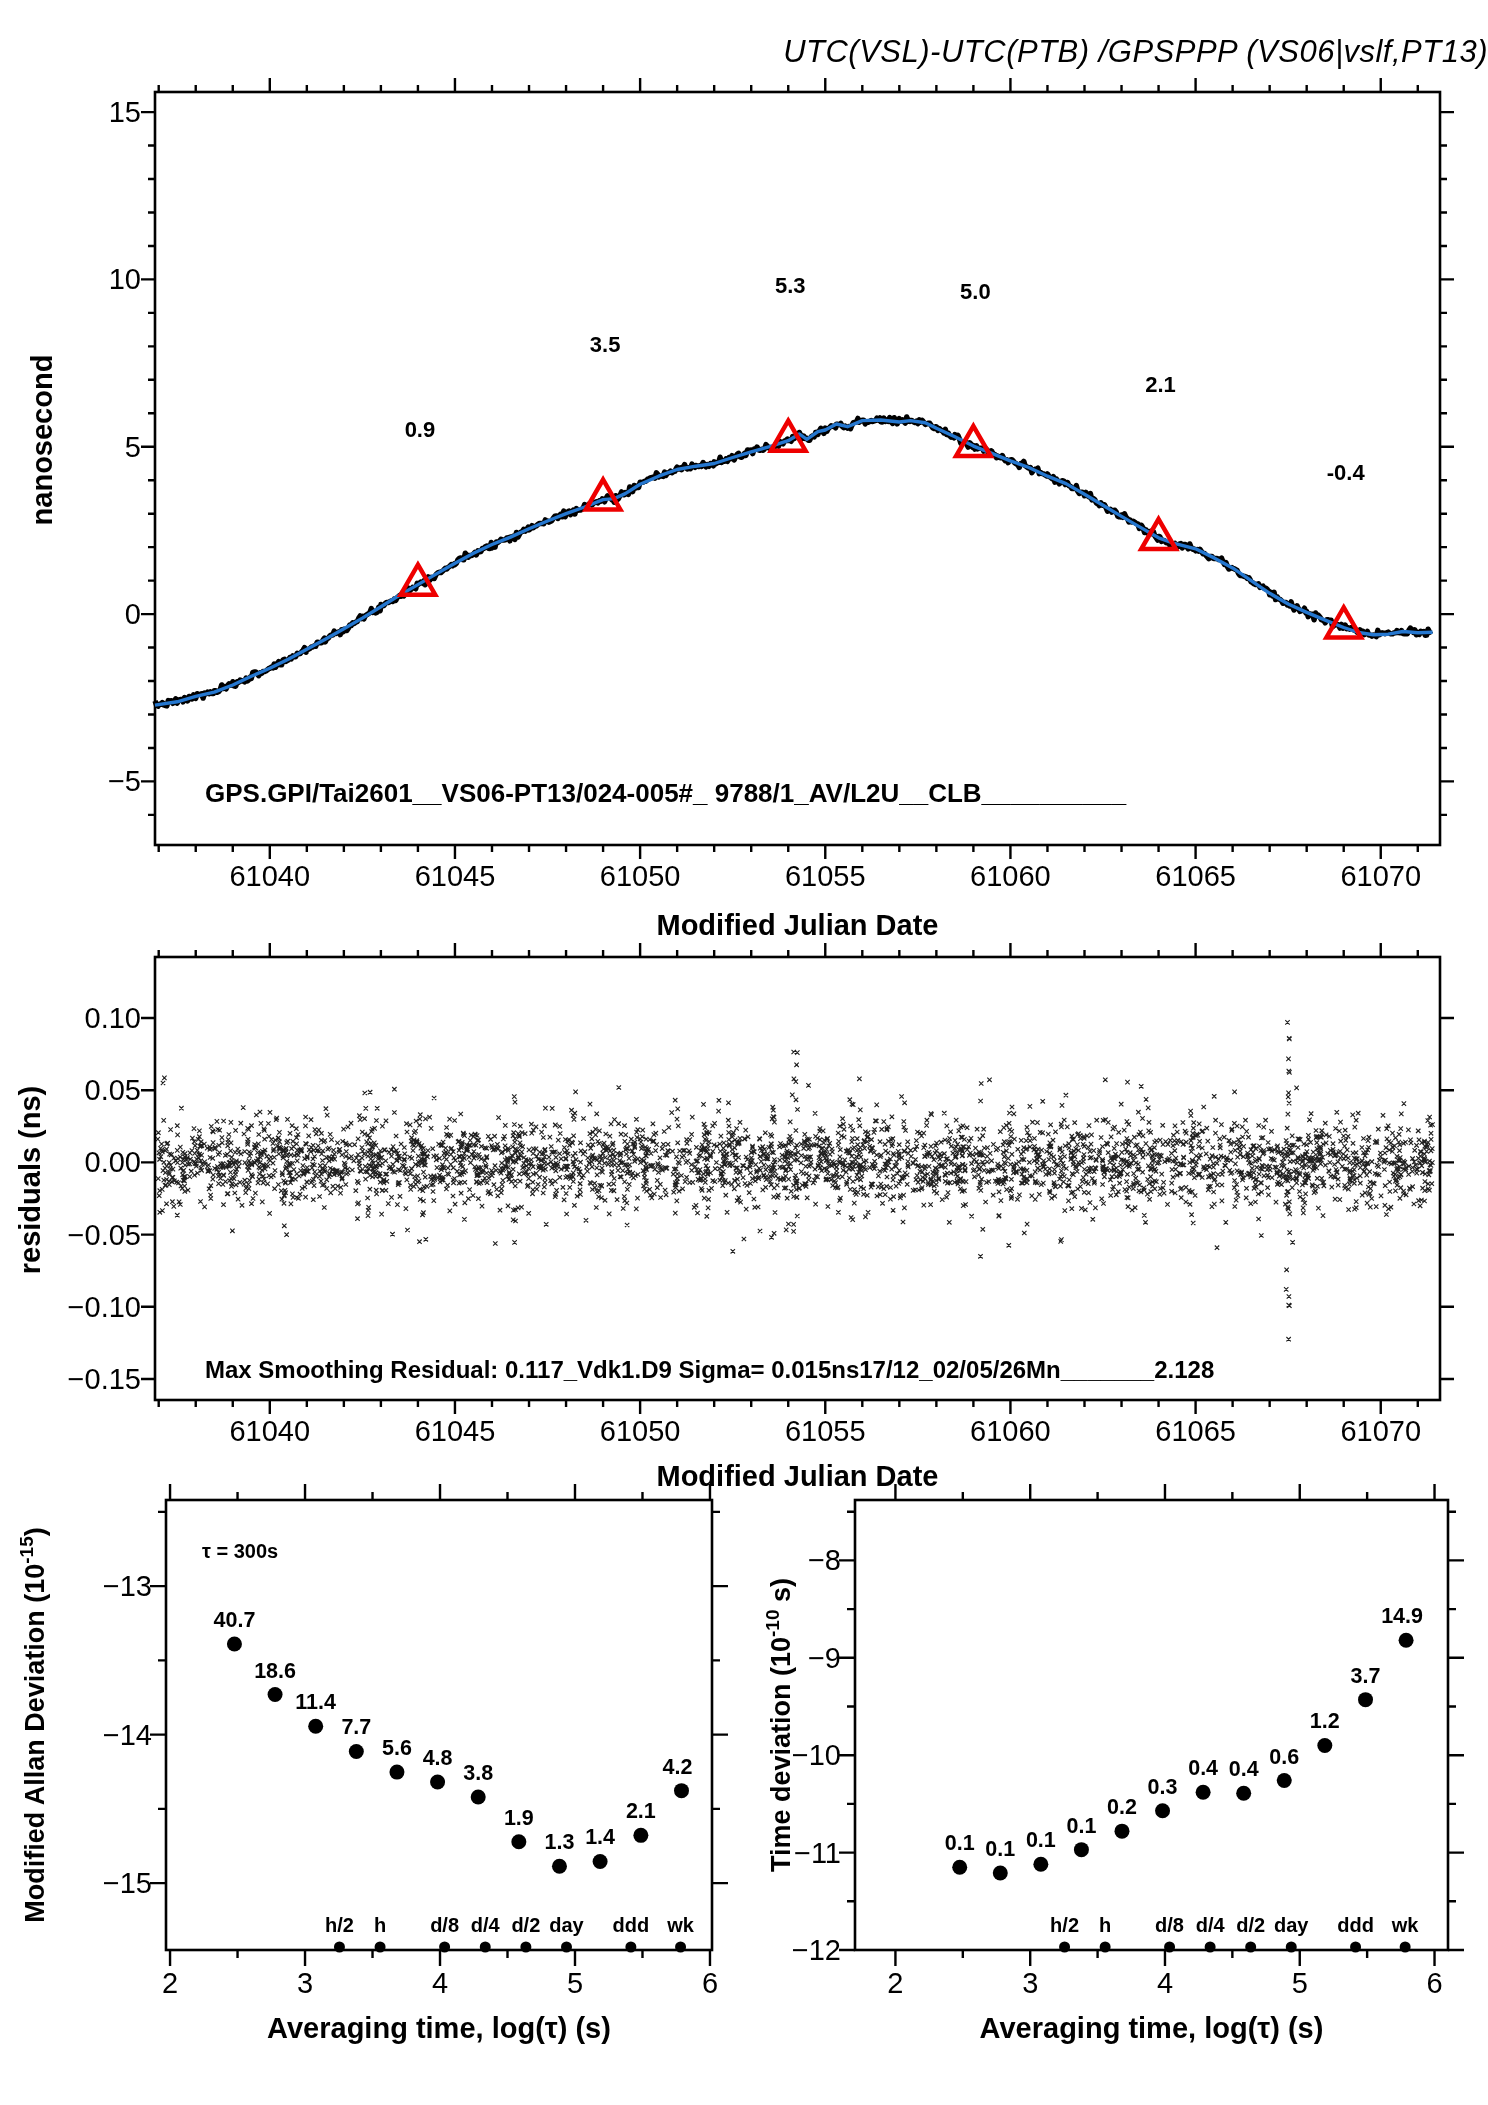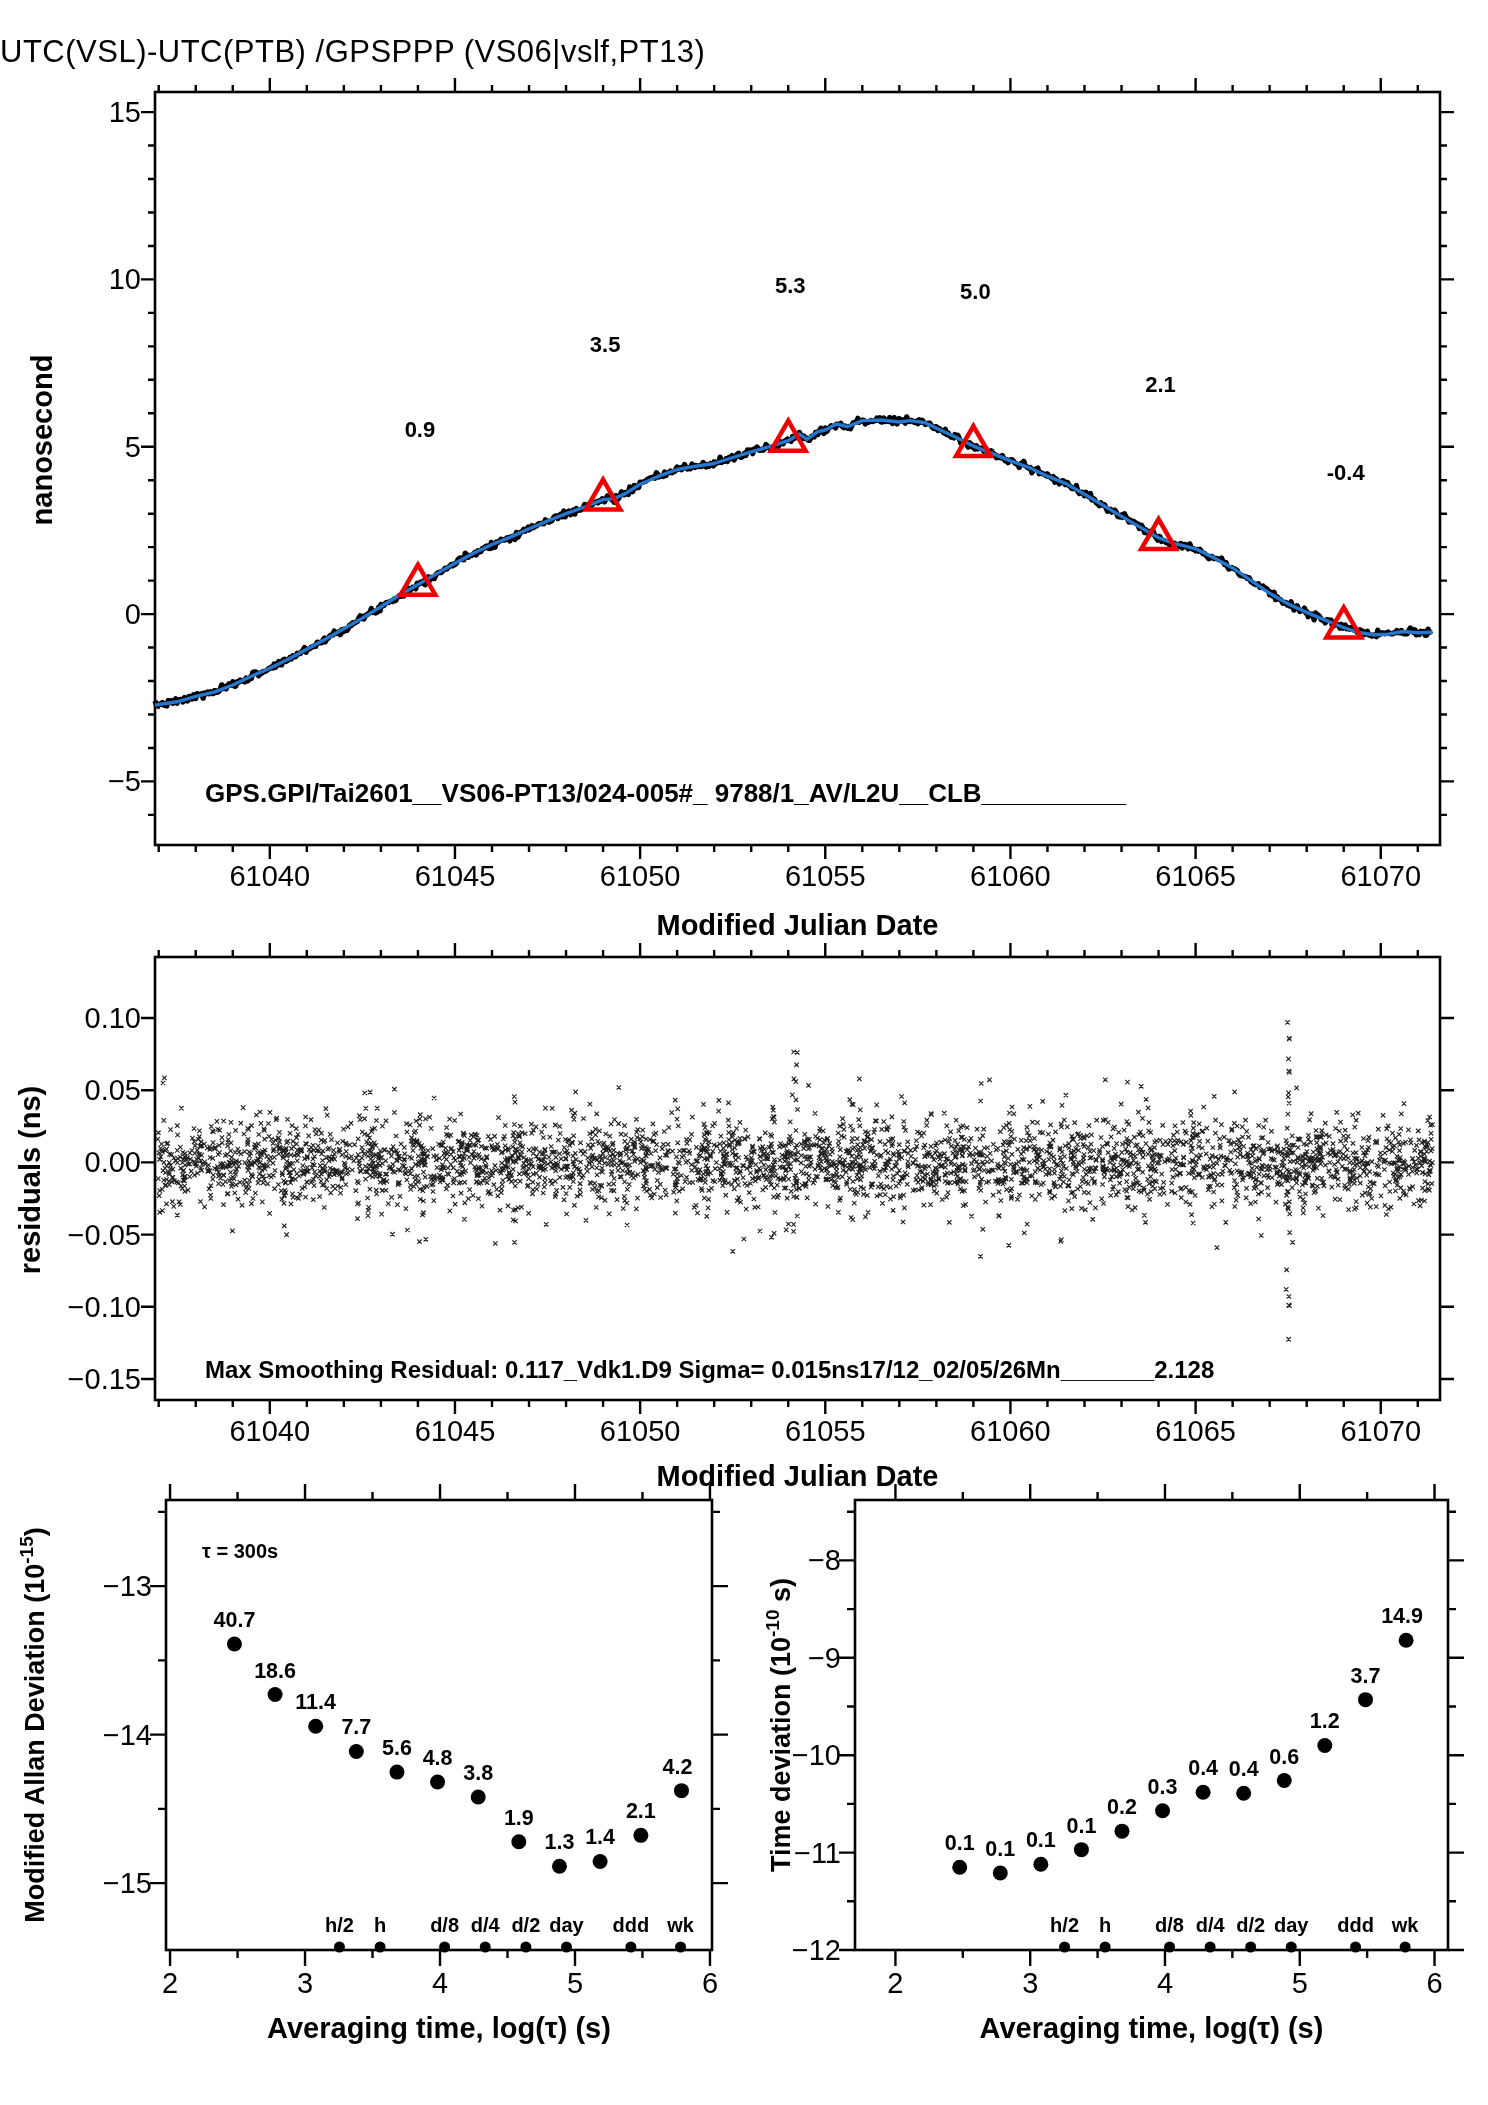--- a/index.html
+++ b/index.html
@@ -1,19 +1,19 @@
 <!DOCTYPE html>
 <html><head>
 <meta charset="utf-8">
 <style>
   html,body{margin:0;padding:0;background:#ffffff;}
   .page{position:relative;width:1488px;height:2105px;background:#ffffff;
         font-family:"Liberation Sans",sans-serif;overflow:hidden;}
-  .page-title{position:absolute;top:34px;left:0;width:1488px;text-align:left;
-        font-size:31px;color:#000;letter-spacing:0.5px;}
+  .page-title{position:absolute;top:34px;left:0;width:1488px;text-align:right;
+        font-size:31px;color:#000;letter-spacing:0.5px;font-style:italic;}
   svg text{font-family:"Liberation Sans",sans-serif;fill:#000;}
 </style>
 </head>
 <body>
 
 <div class="page">
   <div class="page-title">UTC(VSL)-UTC(PTB)  /GPSPPP  (VS06|vslf,PT13)</div>
   <svg id="plots" width="1488" height="2105" viewBox="0 0 1488 2105">
       <g>
         <rect x="155" y="92" width="1285" height="753" fill="none" stroke="#000" stroke-width="2.6"></rect>

